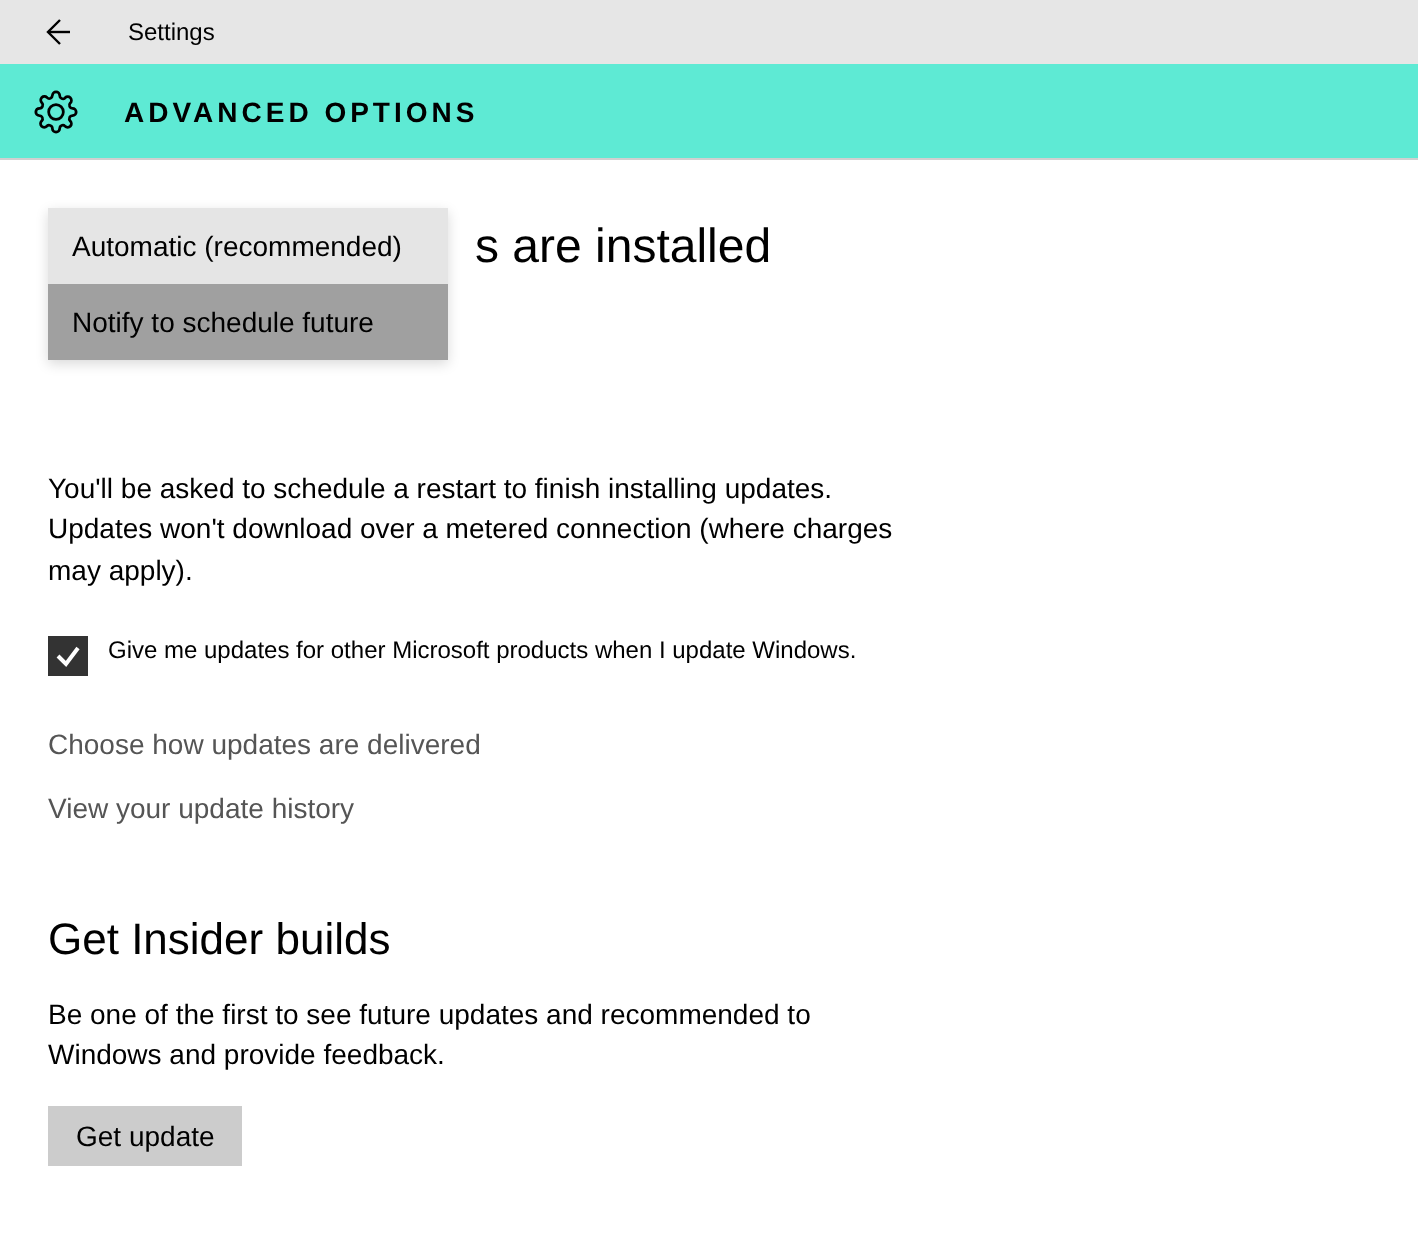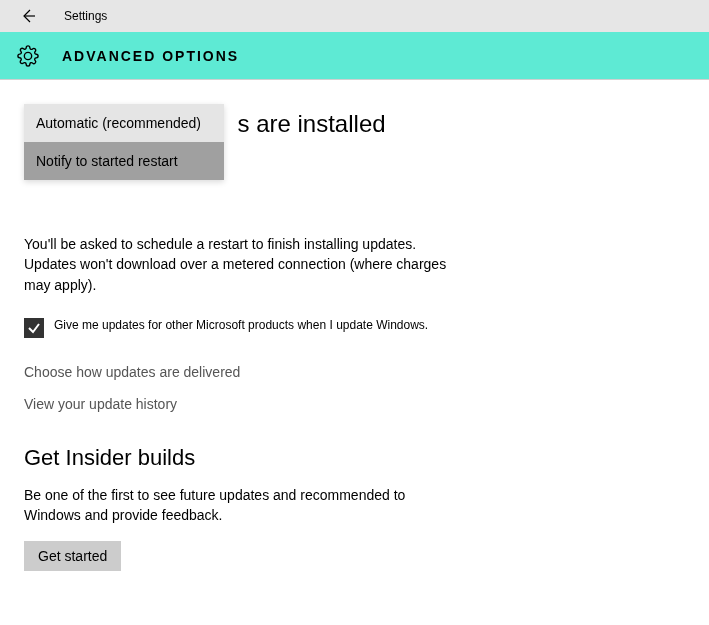--- a/index.html
+++ b/index.html
@@ -116,21 +116,21 @@
     .link {
       font-size: 14px;
       color: #555;
       margin-bottom: 16px;
       cursor: pointer;
       display: block;
     }
     .section-heading {
       font-size: 22px;
       font-weight: 400;
-      margin-top: 33px;
+      margin-top: 45px;
       margin-bottom: 14px;
     }
     .section-desc {
       font-size: 14px;
       line-height: 1.45;
       max-width: 440px;
       margin-bottom: 16px;
     }
     .button {
       display: inline-block;
@@ -166,34 +166,34 @@
 </div>
 
 <div class="content">
 
   <div class="page-heading">
     <span style="visibility:hidden;">Choose how update</span><span>s are installed</span>
   </div>
 
   <div class="dropdown">
     <div class="dropdown-item">Automatic (recommended)</div>
-    <div class="dropdown-item selected">Notify to started restart</div>
+    <div class="dropdown-item selected">Notify to schedule future</div>
   </div>
 
   <div class="desc">You'll be asked to schedule a restart to finish installing updates. Updates won't download over a metered connection (where charges may apply).</div>
 
   <div class="checkbox-row">
     <div class="checkbox">
       <svg width="14" height="14" viewBox="0 0 14 14">
         <path d="M2 7 L6 11 L12 3" stroke="#fff" stroke-width="2" fill="none"></path>
       </svg>
     </div>
     <div class="checkbox-label">Give me updates for other Microsoft products when I update Windows.</div>
   </div>
 
   <span class="link">Choose how updates are delivered</span>
   <span class="link">View your update history</span>
 
   <div class="section-heading">Get Insider builds</div>
   <div class="section-desc">Be one of the first to see future updates and recommended to Windows and provide feedback.</div>
-  <button class="button">Get started</button>
+  <button class="button">Get update</button>
 
 </div>
 
 </body></html>

